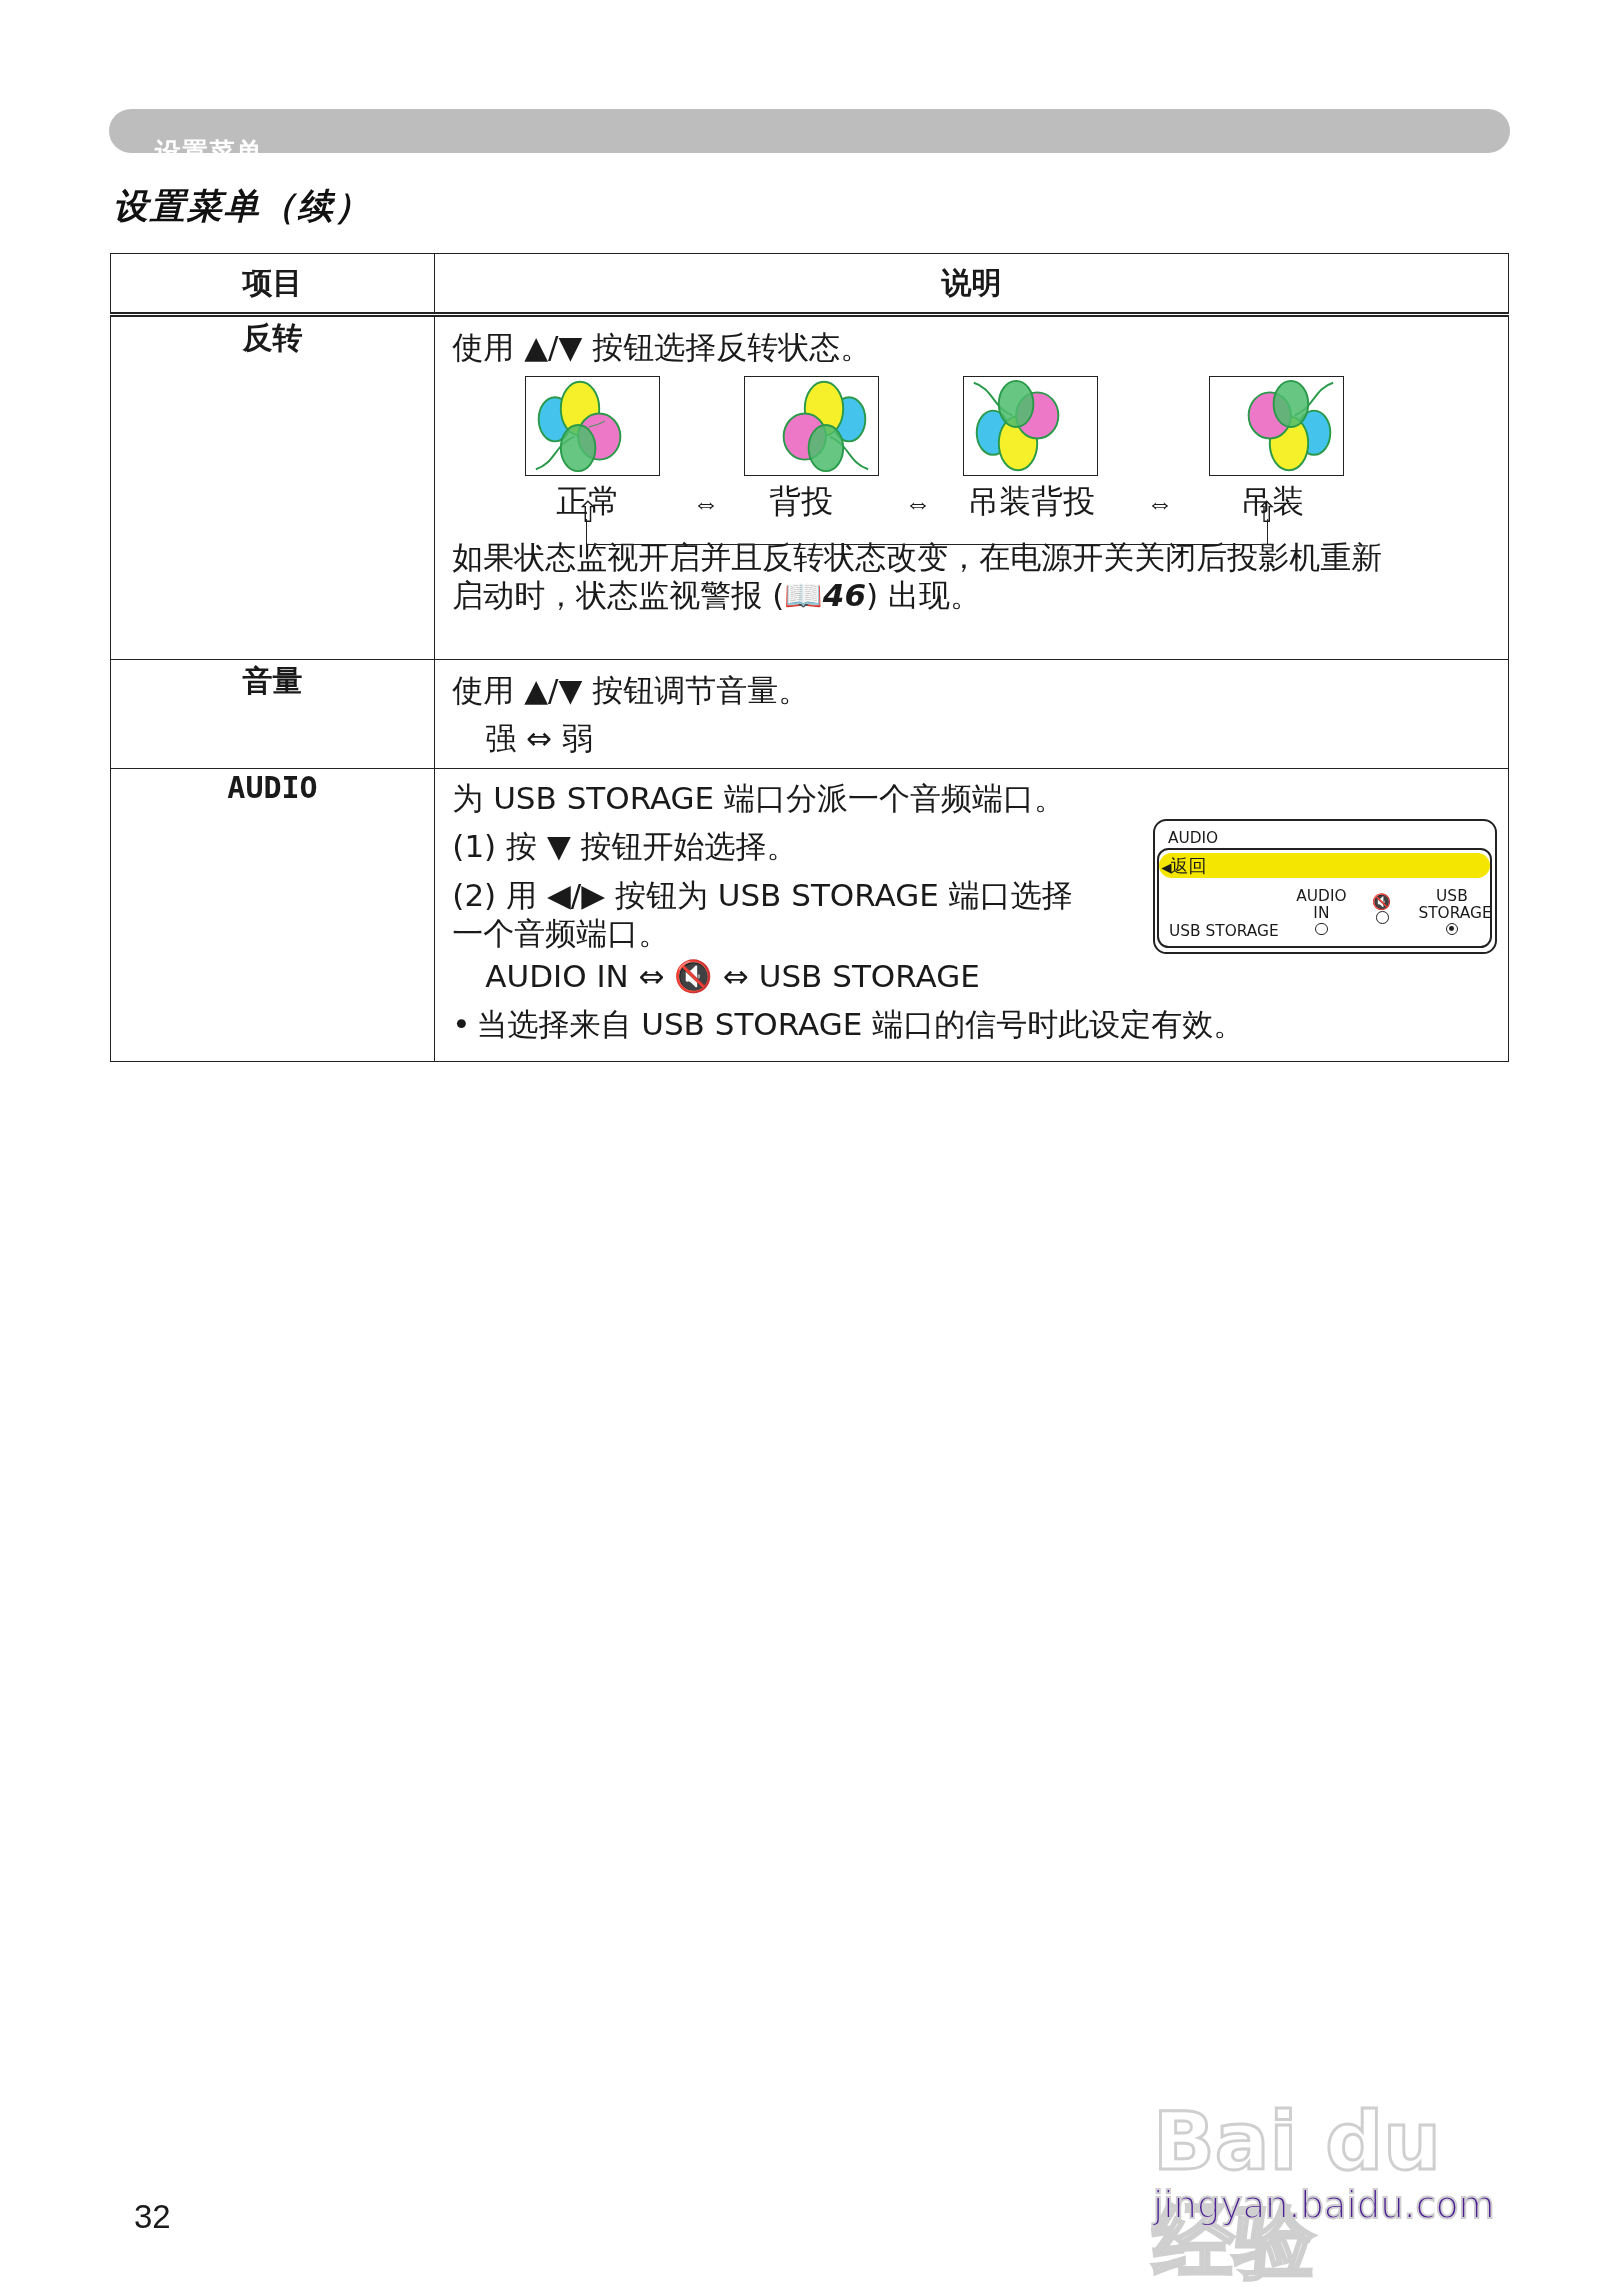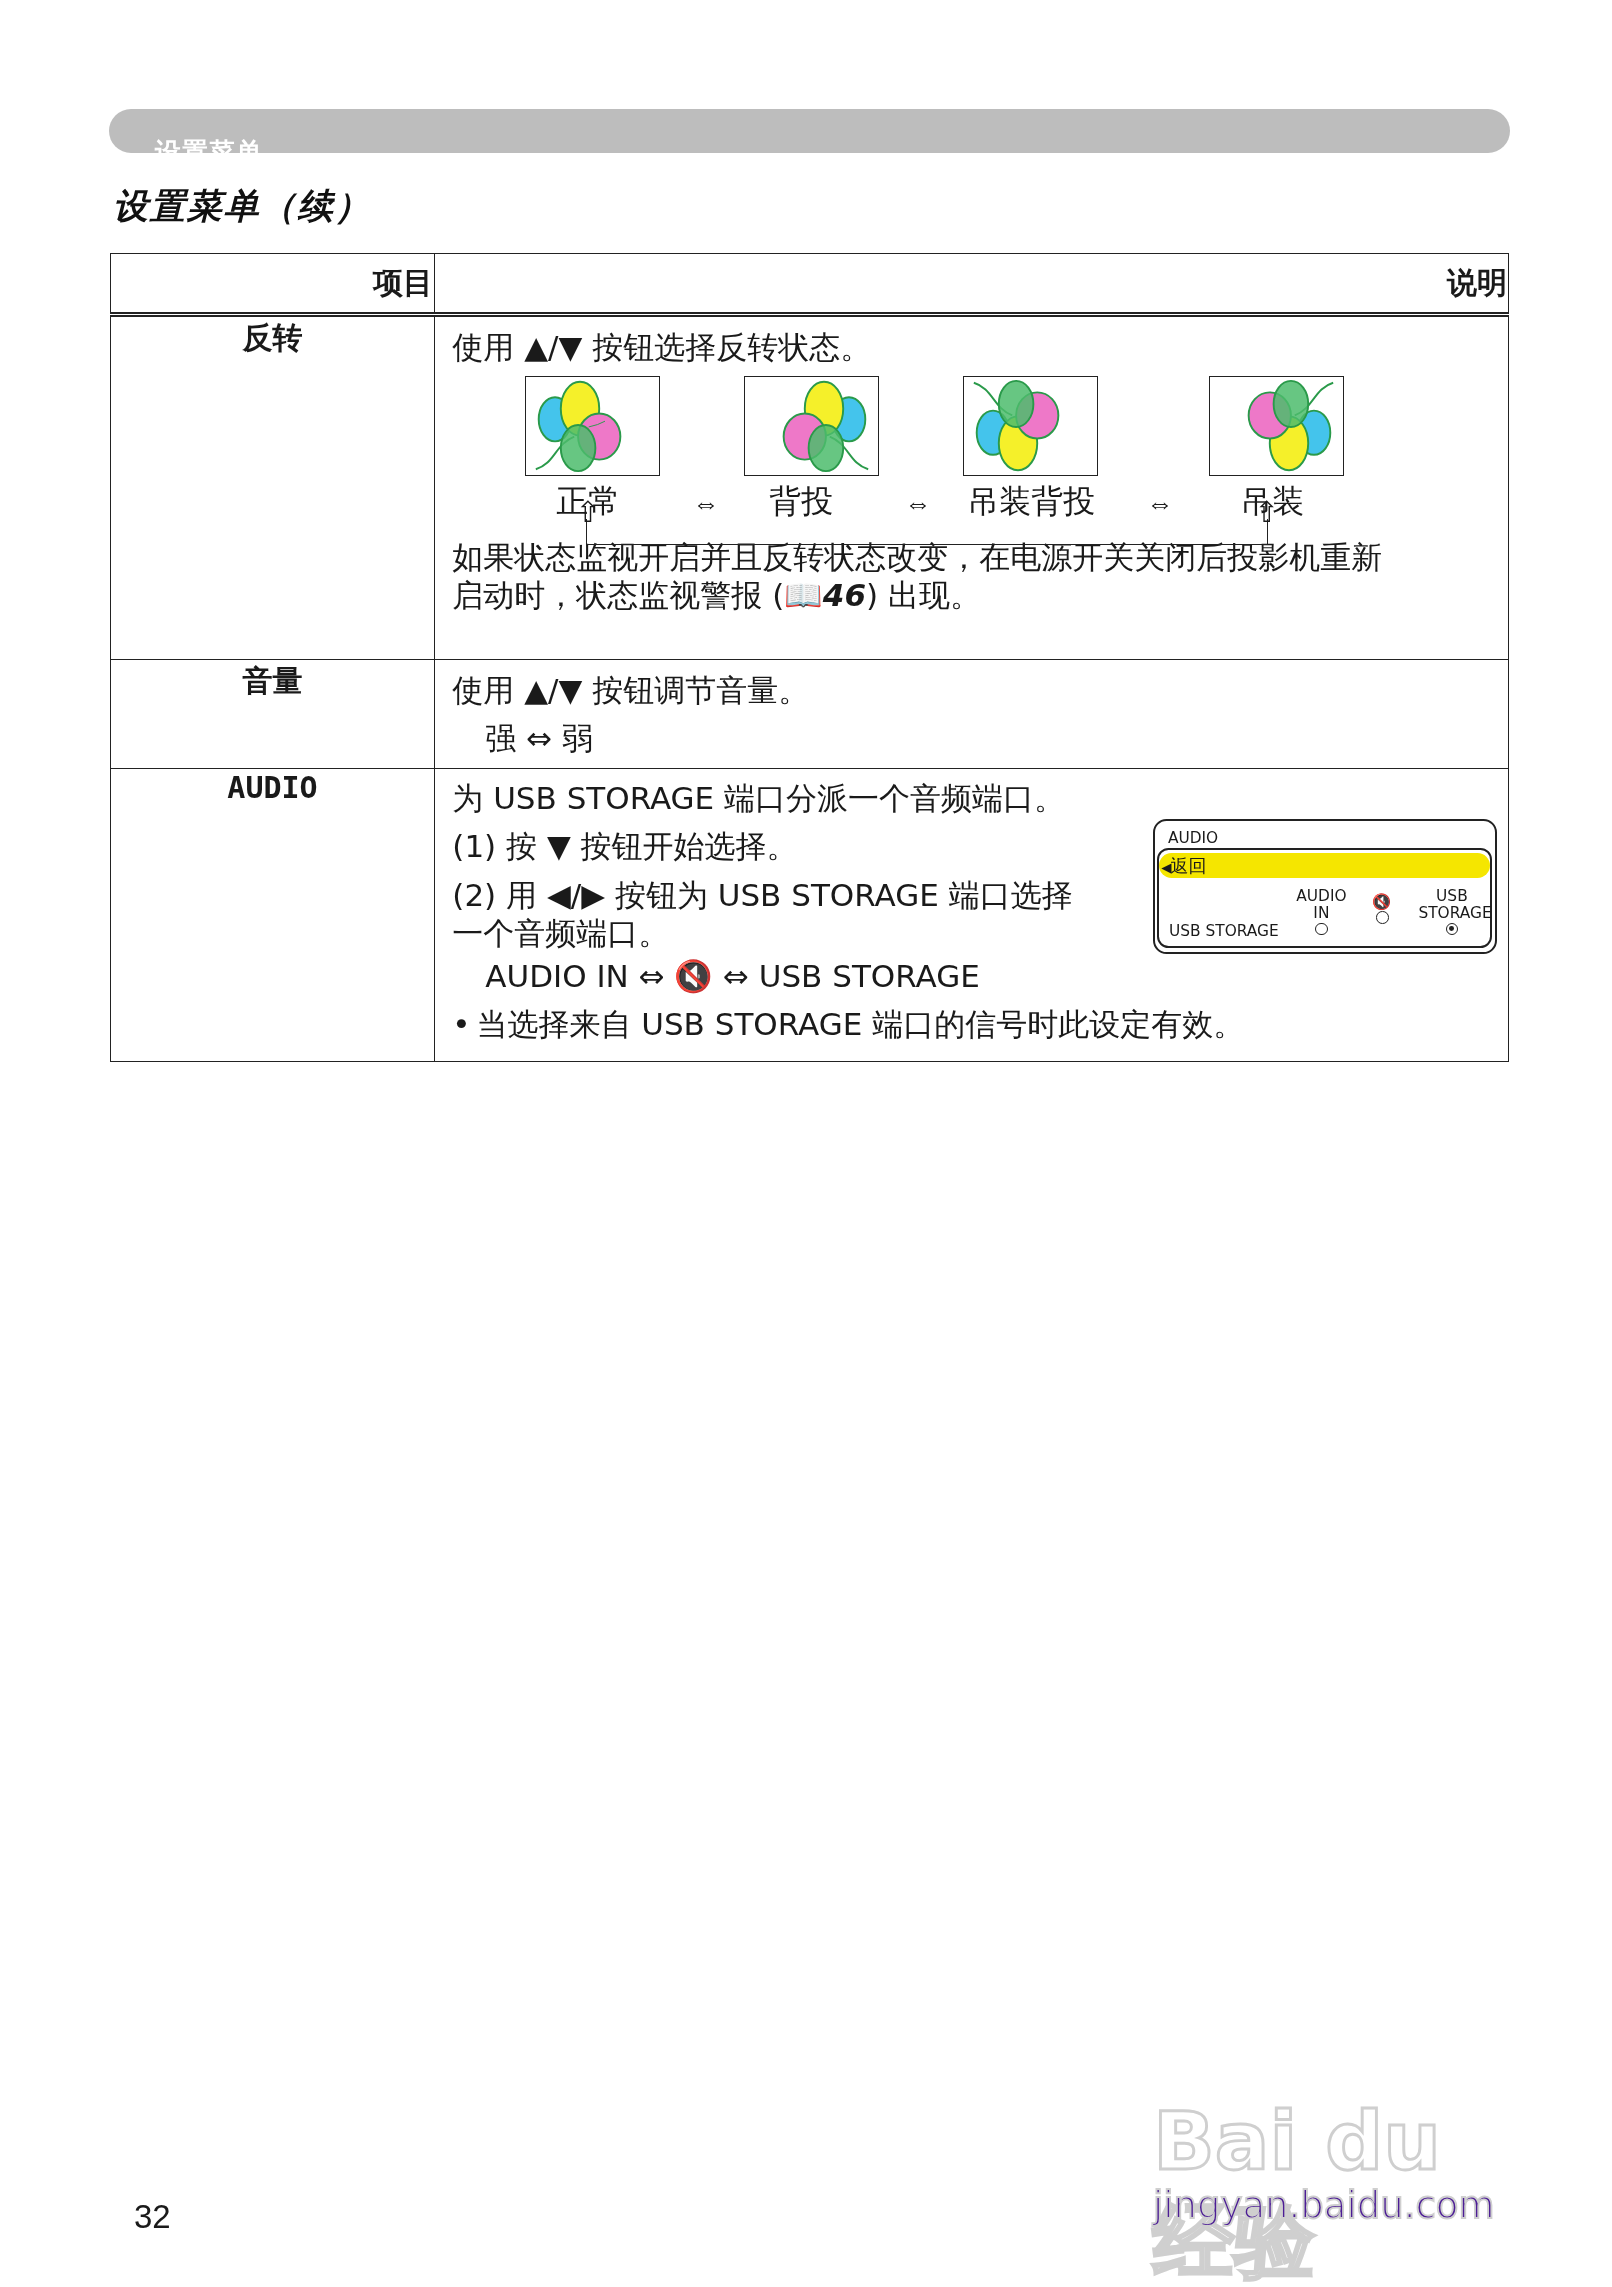--- a/index.html
+++ b/index.html
@@ -2,21 +2,21 @@
 <html><head>
 <meta charset="utf-8">
 <style>
   html,body{margin:0;padding:0;background:#fff;}
   body{width:1612px;height:2287px;position:relative;overflow:hidden;font-family:"DejaVu Sans","Liberation Sans",sans-serif;color:#1a1a1a;}
   .hdrbar{position:absolute;left:109px;top:109px;width:1401px;height:44px;background:#bdbdbd;border-radius:22px;}
   .hdrbar span{position:absolute;left:46px;top:5.8px;font-size:26px;font-weight:bold;color:#fff;letter-spacing:1px;margin-top:20px;}
   .title{position:absolute;left:113px;top:183px;font-size:35px;font-weight:bold;font-style:italic;color:#111;letter-spacing:1.9px;}
   table.main{position:absolute;left:110px;top:253px;width:1399px;border-collapse:collapse;}
   table.main td,table.main th{border:1.9px solid #222;vertical-align:top;}
-  table.main th{height:56px;font-size:30px;font-weight:bold;text-align:right;vertical-align:middle;border-bottom:5.8px double #222;}
+  table.main th{height:56px;font-size:30px;font-weight:bold;text-align:center;vertical-align:middle;border-bottom:5.8px double #222;}
   td.item{width:321px;font-size:30px;font-weight:bold;text-align:center;vertical-align:middle;}
   td.desc{padding:5.8px 17.3px 5.8px 17.3px;font-size:31px;line-height:48px;}
   .ind{padding-left:33px;}
   .bullet::before{content:"•";margin-right:5.8px;}
   .flip-row{display:flex;position:relative;height:144px;margin:1.9px 0 0 0;font-family:Liberation Serif, serif;}
   .flipbox{position:absolute;top:3.8px;width:133px;height:98px;border:1.9px solid #222;background:#fff;}
   .fliplbl{position:absolute;top:104px;font-size:32px;}
   .arr{position:absolute;top:106px;font-size:27px;}
   .loop{position:absolute;top:146px;height:25px;border:1.9px solid #222;border-top:none;}
   .loop::before,.loop::after{content:"⇧";position:absolute;top:-21px;font-size:29px;line-height:29px;}

